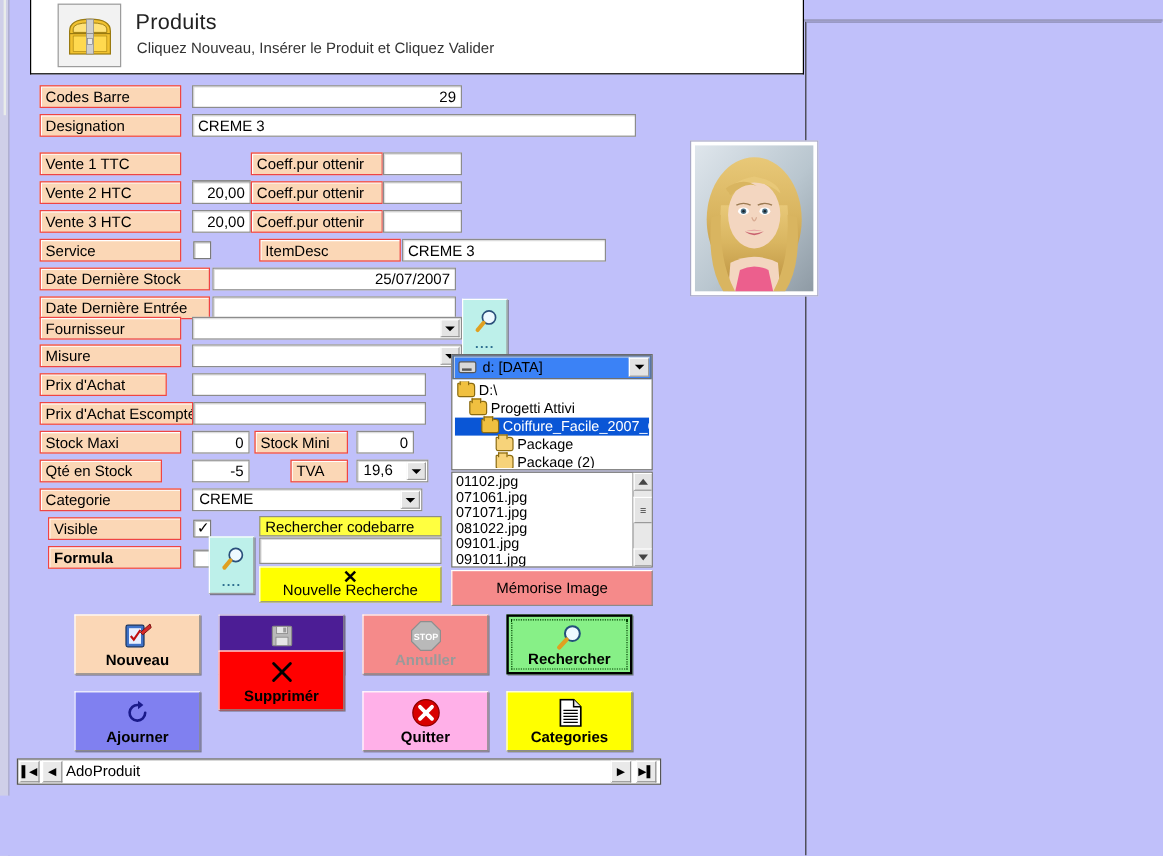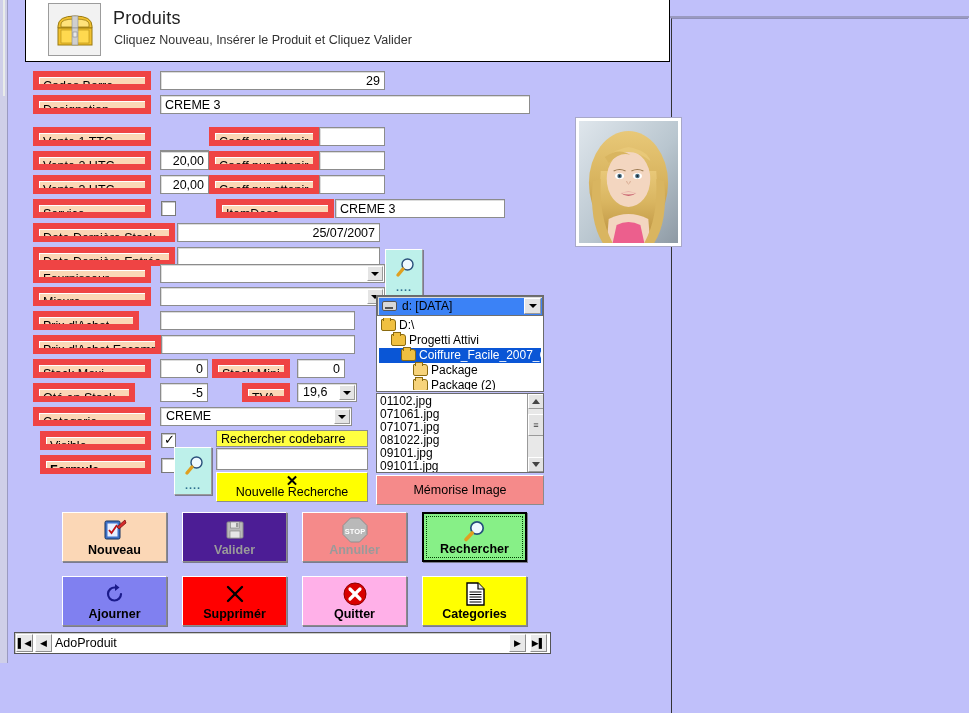--- a/index.html
+++ b/index.html
@@ -39,21 +39,21 @@
     font-size:18px; color:#222; letter-spacing:.2px;
   }
   #header-sub {
     position:absolute; left:88px; top:33px;
     font-size:12.5px; color:#333;
   }
 
   
   .lbl {
     position:absolute; height:19px; line-height:18px;
-    background:#fbd7b6; border:6px solid #ef4444;
+    background:#fbd7b6; border:1px solid #ef4444;
     padding-left:4px; font-size:12.5px; color:#000;
     box-shadow: inset 1px 1px 0 #ffffff;
     white-space:nowrap; overflow:hidden;
   }
   .lbl.bold { font-weight:bold; }
   .fld {
     position:absolute; height:19px; line-height:18px;
     background:#ffffff; border:1px solid #8c8c8c;
     padding:0 4px; font-size:12.5px; color:#000;
     box-shadow: inset 1px 1px 0 #dcdcdc;
@@ -437,21 +437,21 @@
   <div class="abtn" style="left:62px;  top:576px; background:#8080f0;">
     <span class="ico">
       <svg width="22" height="22" viewBox="0 0 22 22" xmlns="http://www.w3.org/2000/svg">
         <path d="M17 11 A6.5 6.5 0 1 1 11 4.5" stroke="#1a1a8a" stroke-width="2.2" fill="none" stroke-linecap="round"></path>
         <polygon points="11,1 11,8 15.5,4.5" fill="#1a1a8a"></polygon>
       </svg>
     </span>
     <span>Ajourner</span>
   </div>
 
-  <div class="abtn" style="left:182px; top:576px; background:#ff0000;">
+  <div class="abtn" style="left:182px; top:542px; background:#ff0000;">
     <span class="ico">
       <svg width="20" height="20" viewBox="0 0 20 20" xmlns="http://www.w3.org/2000/svg">
         <line x1="3" y1="3" x2="17" y2="17" stroke="#000" stroke-width="2.4" stroke-linecap="round"></line>
         <line x1="17" y1="3" x2="3" y2="17" stroke="#000" stroke-width="2.4" stroke-linecap="round"></line>
       </svg>
     </span>
     <span>Supprimér</span>
   </div>
 
   <div class="abtn" style="left:302px; top:576px; background:#ffb0e8;">

